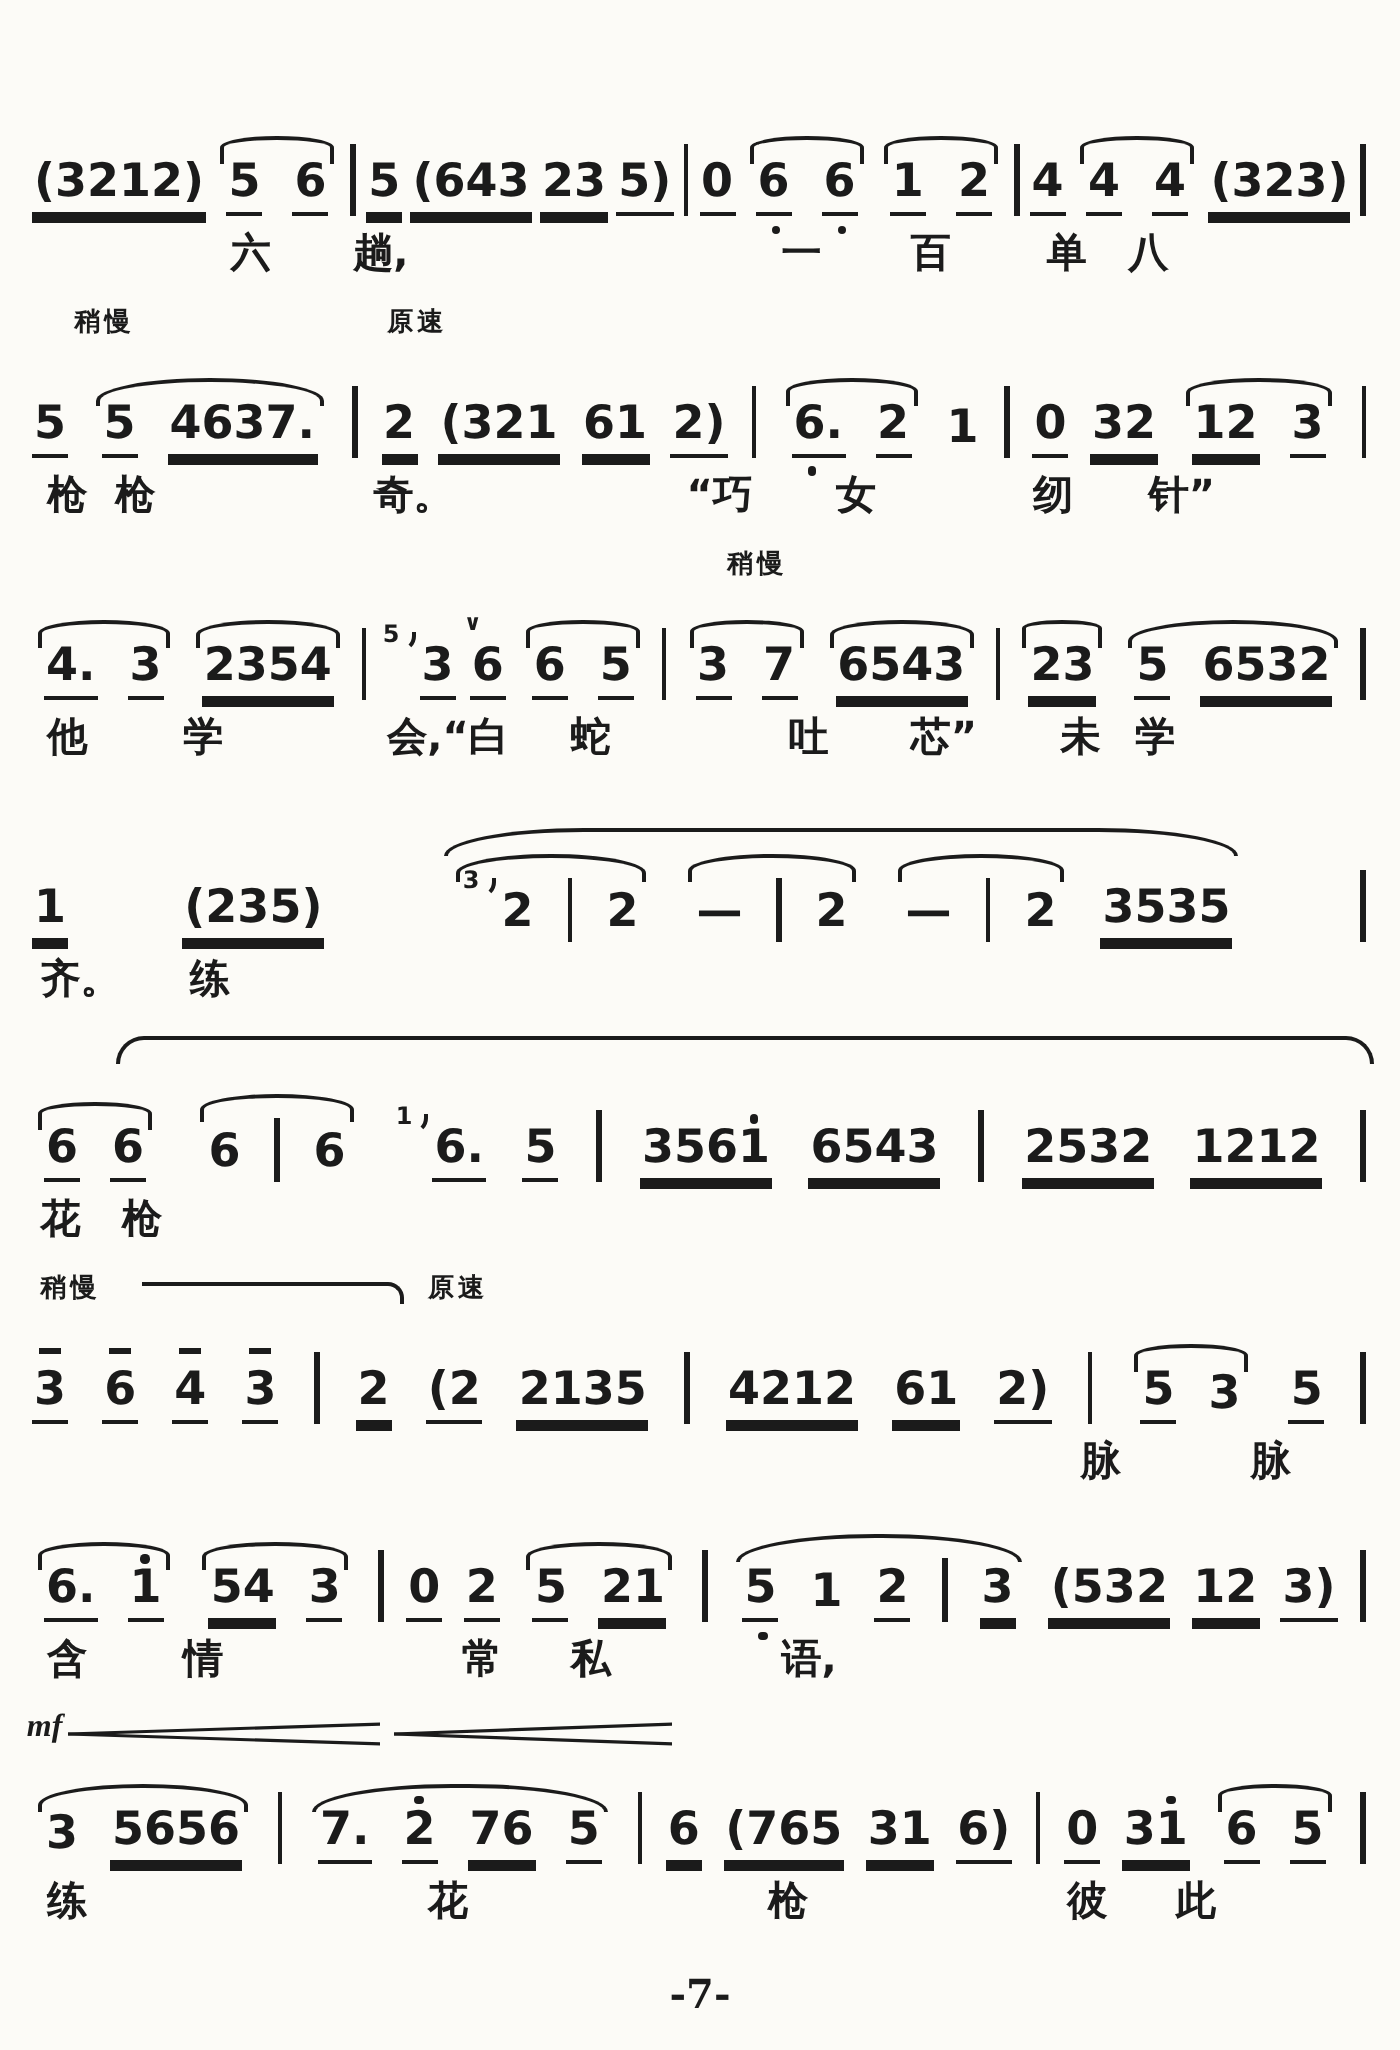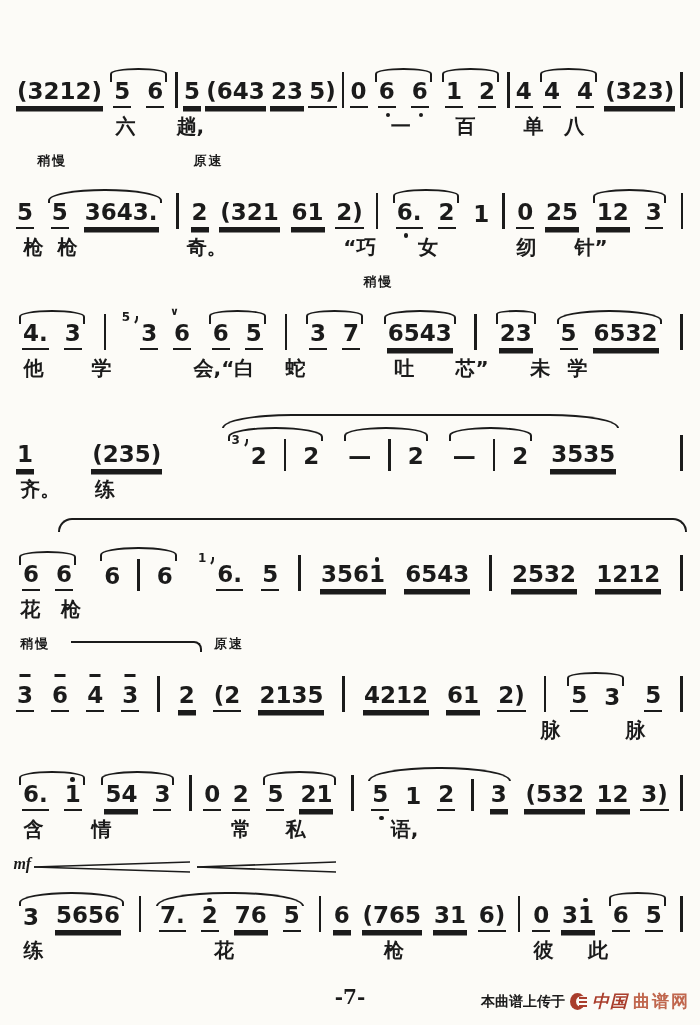--- a/index.html
+++ b/index.html
@@ -140,21 +140,21 @@
         </div>
         <div class="notesrow">
           <div class="note">
             <span class="ntext u1">5</span>
           </div>
           <div class="arcgrp">
             <div class="note">
               <span class="ntext u1">5</span>
             </div>
             <div class="note">
-              <span class="ntext u2">3643.</span>
+              <span class="ntext u2">4637.</span>
             </div>
           </div>
           <div class="bar"></div>
           <div class="note">
             <span class="ntext u2">2</span>
           </div>
           <div class="note">
             <span class="ntext u2">(321</span>
           </div>
           <div class="note">
@@ -174,21 +174,21 @@
             </div>
           </div>
           <div class="note">
             <span class="ntext">1</span>
           </div>
           <div class="bar"></div>
           <div class="note">
             <span class="ntext u1">0</span>
           </div>
           <div class="note">
-            <span class="ntext u2">25</span>
+            <span class="ntext u2">32</span>
           </div>
           <div class="arcgrp">
             <div class="note">
               <span class="ntext u2">12</span>
             </div>
             <div class="note">
               <span class="ntext u1">3</span>
             </div>
           </div>
           <div class="bar"></div>
@@ -207,20 +207,25 @@
         <div class="marksband">
           <div class="mark" style="left: 52%;">稍慢</div>
         </div>
         <div class="notesrow">
           <div class="arcgrp">
             <div class="note">
               <span class="ntext u1">4.</span>
             </div>
             <div class="note">
               <span class="ntext u1">3</span>
+            </div>
+          </div>
+          <div class="arcgrp">
+            <div class="note">
+              <span class="ntext u2">2354</span>
             </div>
           </div>
           <div class="bar"></div>
           <div class="note">
             <span class="grace">
               <span class="gn">5</span>
               <span class="ghook"></span>
             </span>
             <span class="ntext u1">3</span>
           </div>
@@ -591,26 +596,14 @@
           <div class="lyr" style="left: 2%;">练</div>
           <div class="lyr" style="left: 30%;">花</div>
           <div class="lyr" style="left: 55%;">枪</div>
           <div class="lyr" style="left: 77%;">彼</div>
           <div class="lyr" style="left: 85%;">此</div>
         </div>
       </div>
     </div>
   <div class="footer">
     <div class="pagenum">-7-</div>
-    <div class="watermark">
-      <span class="wmtext">本曲谱上传于</span>
-      <span class="logo">
-        <span class="c1"></span>
-          <span class="c2"></span>
-          <span class="l1"></span>
-          <span class="l2"></span>
-          <span class="l3"></span>
-      </span>
-      <span class="site1">中国</span>
-      <span class="site2">曲谱网</span>
-    </div>
   </div>
 </div>
 
 </body></html>

